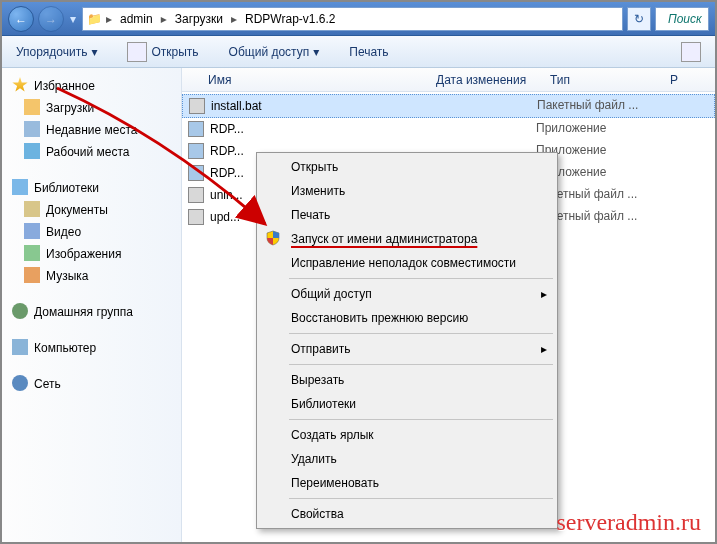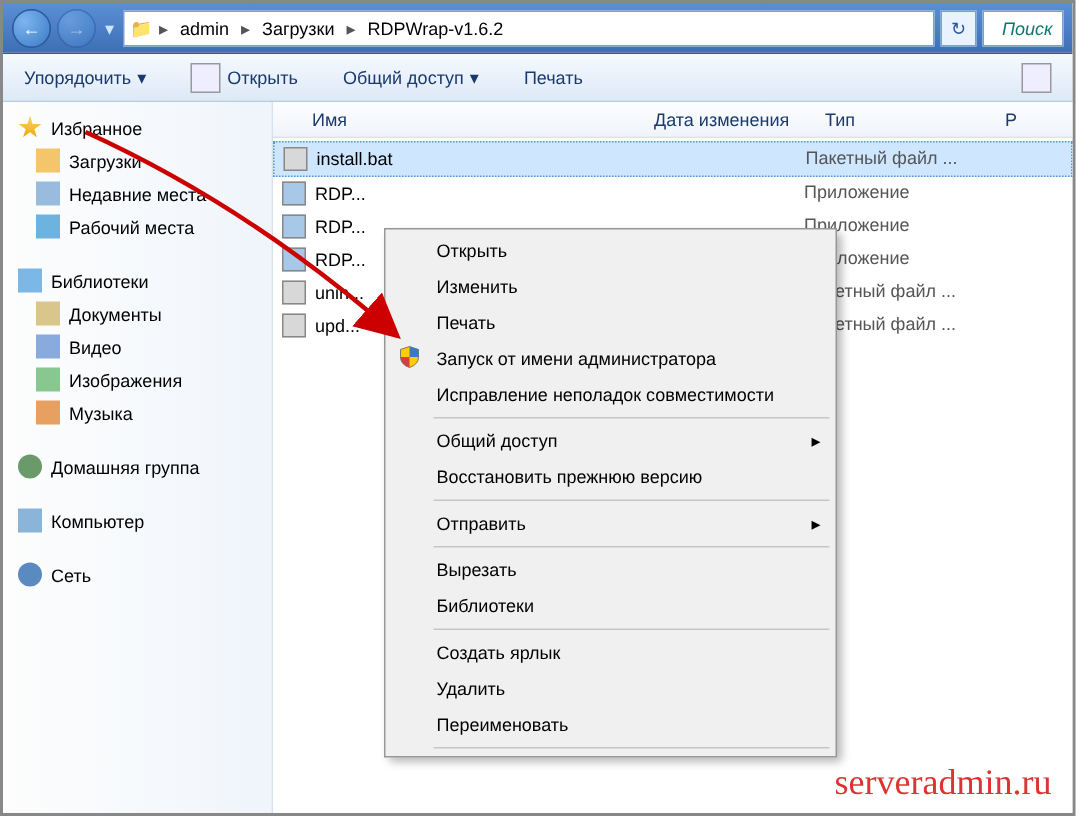--- a/index.html
+++ b/index.html
@@ -31,21 +31,21 @@
 .col{color:#1a3a6e;cursor:pointer}
 .filelist{padding:2px 0}
 .frow{display:flex;padding:3px 6px;gap:6px;cursor:pointer}
 .frow.sel{background:#cfe6ff;border:1px dotted #5a94d6}
 .fname{width:222px;display:flex;align-items:center;gap:6px}
 .fdate{width:114px;color:#555}
 .ftype{width:120px;color:#555}
 .ficon{width:16px;height:16px;display:inline-block;flex-shrink:0}
 .ctxmenu{position:absolute;left:254px;top:150px;width:302px;background:#f0f0f0;border:1px solid #979797;box-shadow:3px 3px 6px rgba(0,0,0,.3);padding:2px}
 .citem{padding:5px 10px 5px 32px;cursor:pointer;position:relative}
-.citem.hl{text-decoration-color:#c00;text-decoration-thickness:2px;text-underline-offset:3px}
+.citem.hl{text-decoration:underline;text-decoration-color:#c00;text-decoration-thickness:2px;text-underline-offset:3px}
 .citem .sub{position:absolute;right:8px;top:5px}
 .csep2{height:1px;background:#c5c5c5;margin:3px 2px 3px 30px}
 .cshield{position:absolute;left:6px;top:3px;width:16px;height:16px}
 .arrow{position:absolute;left:45px;top:76px;pointer-events:none;z-index:50}
 .watermark{position:absolute;right:14px;bottom:6px;color:#d33;font-family:"Comic Sans MS",cursive;font-size:24px;text-shadow:1px 1px 0 #fff;pointer-events:none}
 </style>
 </head>
 <body>
 
 <div class="navbar">
@@ -222,20 +222,21 @@
     <div class="csep2"></div>
     <div class="citem">Отправить<span class="sub">▸</span></div>
     <div class="csep2"></div>
     <div class="citem">Вырезать</div>
     <div class="citem">Библиотеки</div>
     <div class="csep2"></div>
     <div class="citem">Создать ярлык</div>
     <div class="citem">Удалить</div>
     <div class="citem">Переименовать</div>
     <div class="csep2"></div>
+    <div class="citem">Свойства</div>
   </div>
 
 <svg class="arrow" width="240" height="170">
   <defs>
       <marker id="ah" markerWidth="12" markerHeight="12" refX="9" refY="5" orient="auto">
         <path d="M0,0 L10,5 L0,10 z" fill="#c00"></path>
       </marker>
     </defs>
   <path d="M10,10 Q120,60 218,146" stroke="#c00" stroke-width="3" fill="none" marker-end="url(#ah)"></path>
 </svg>

